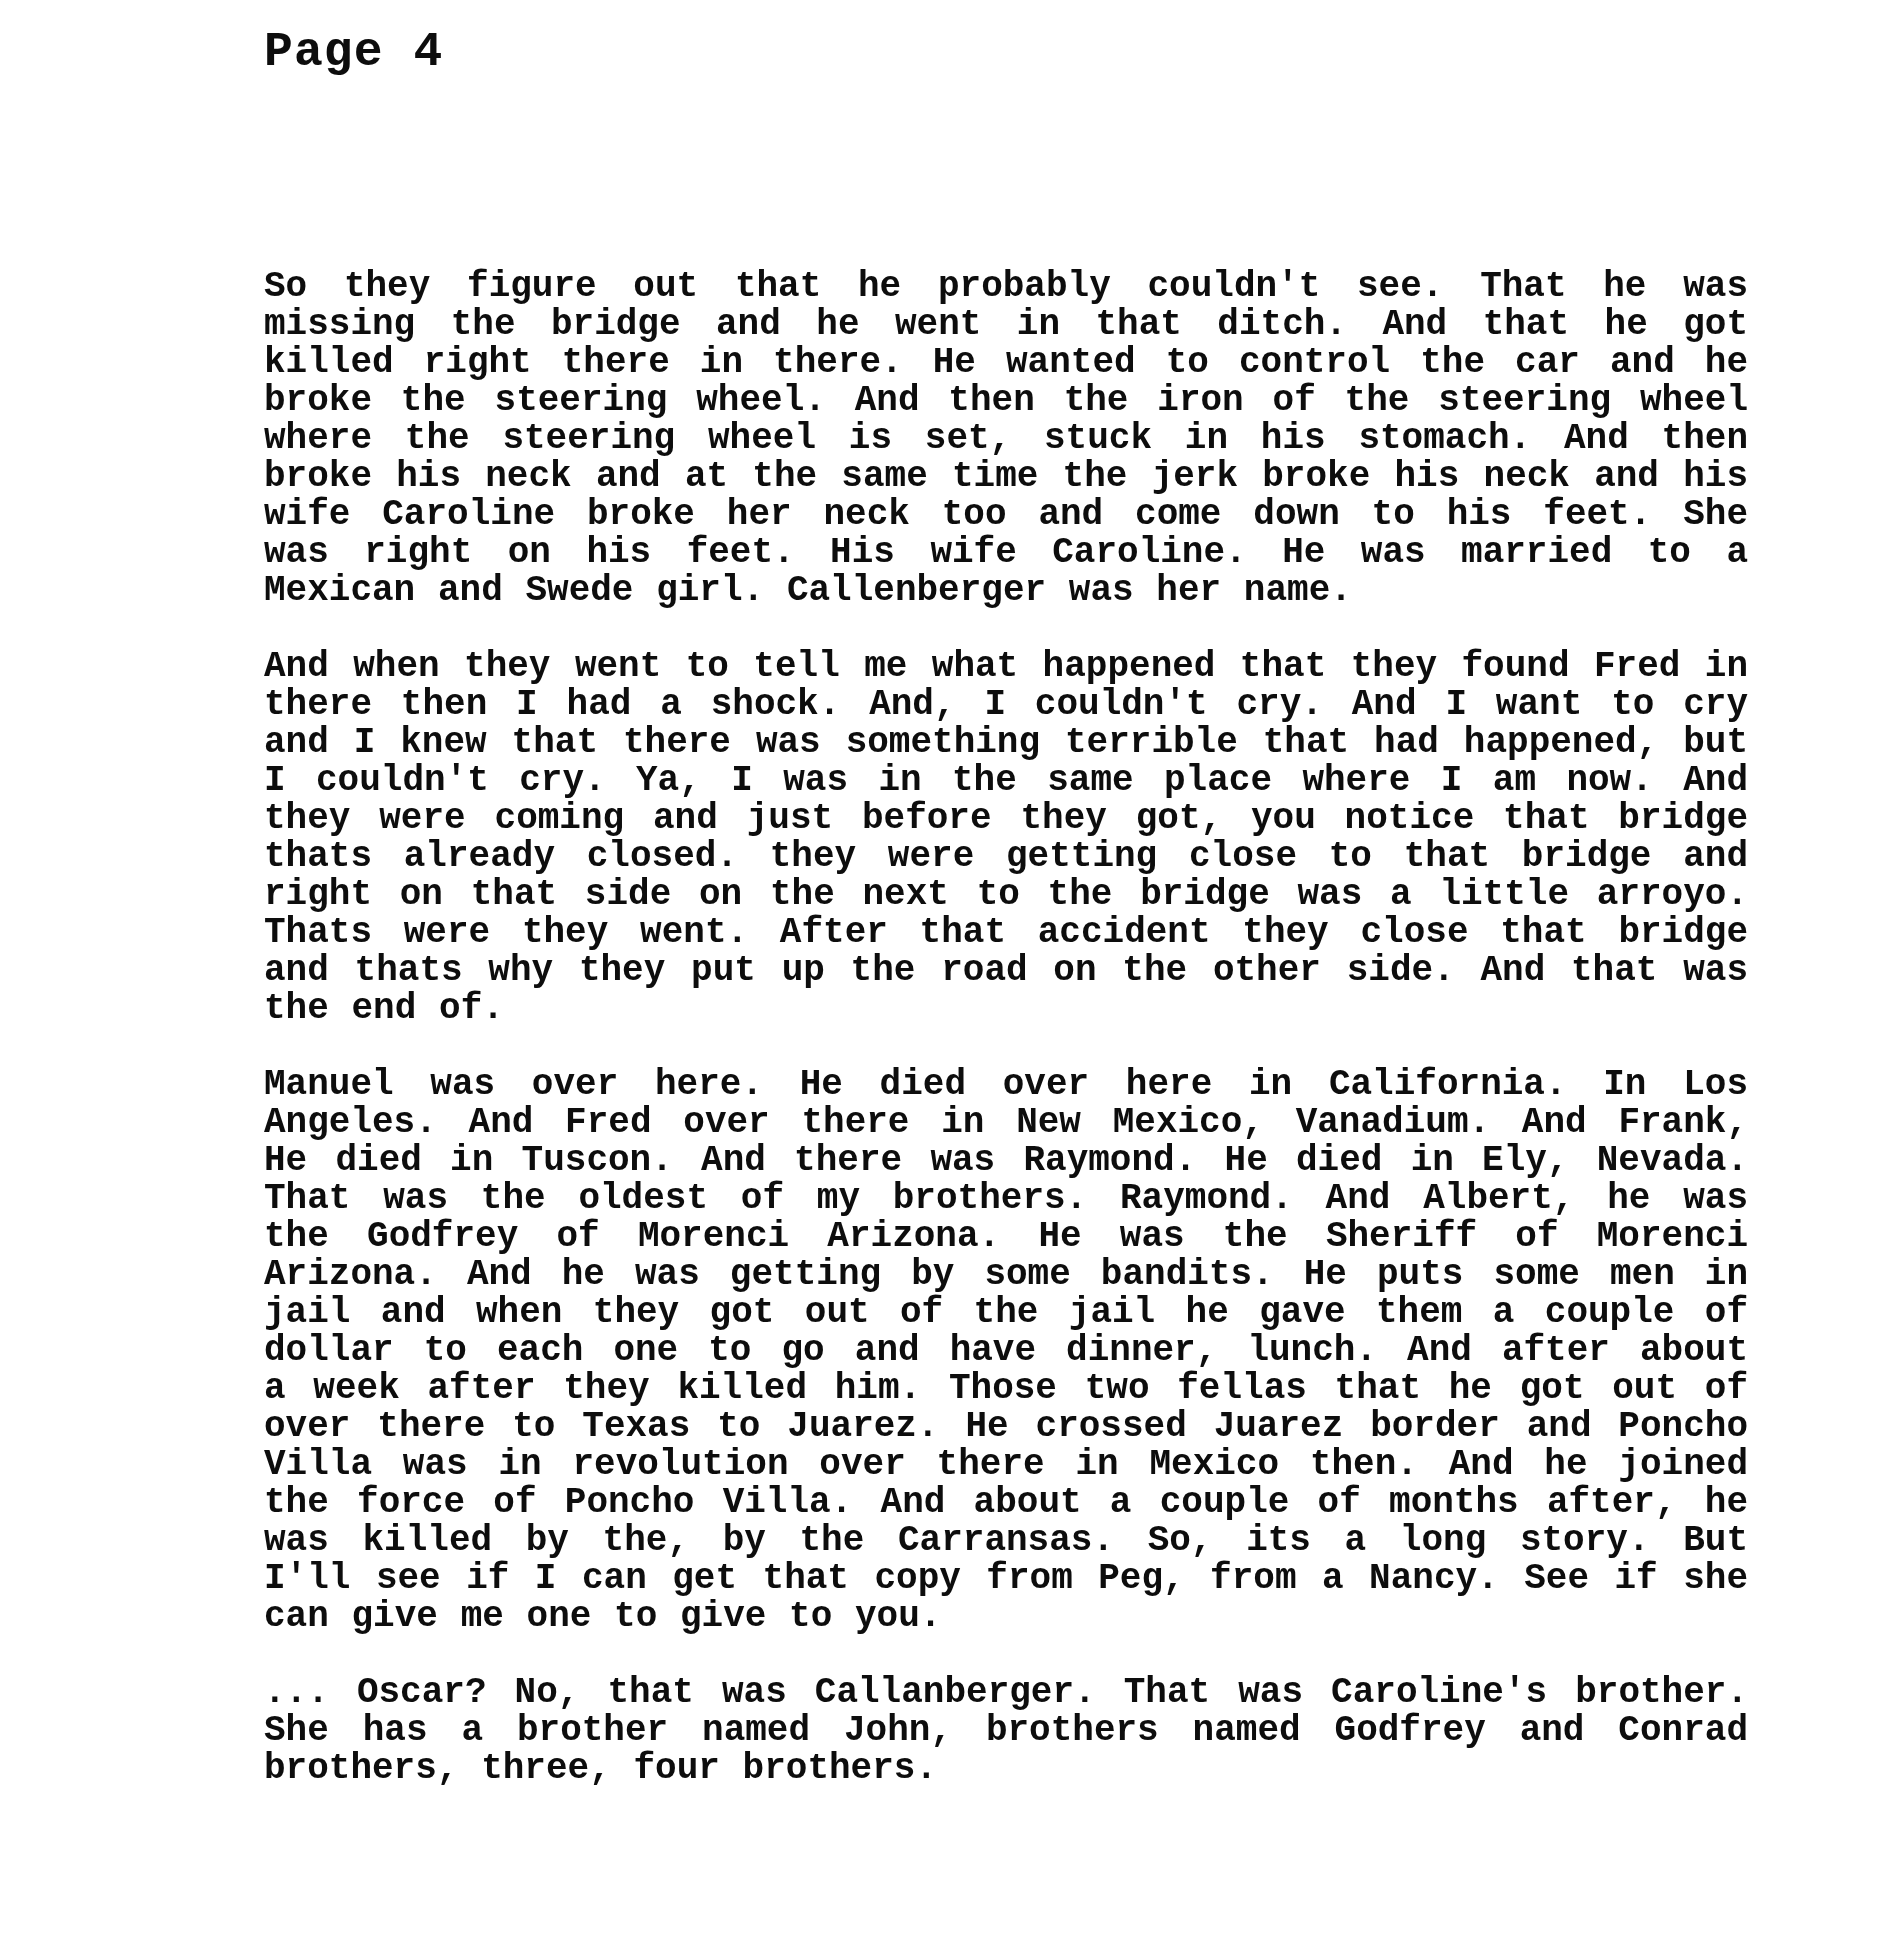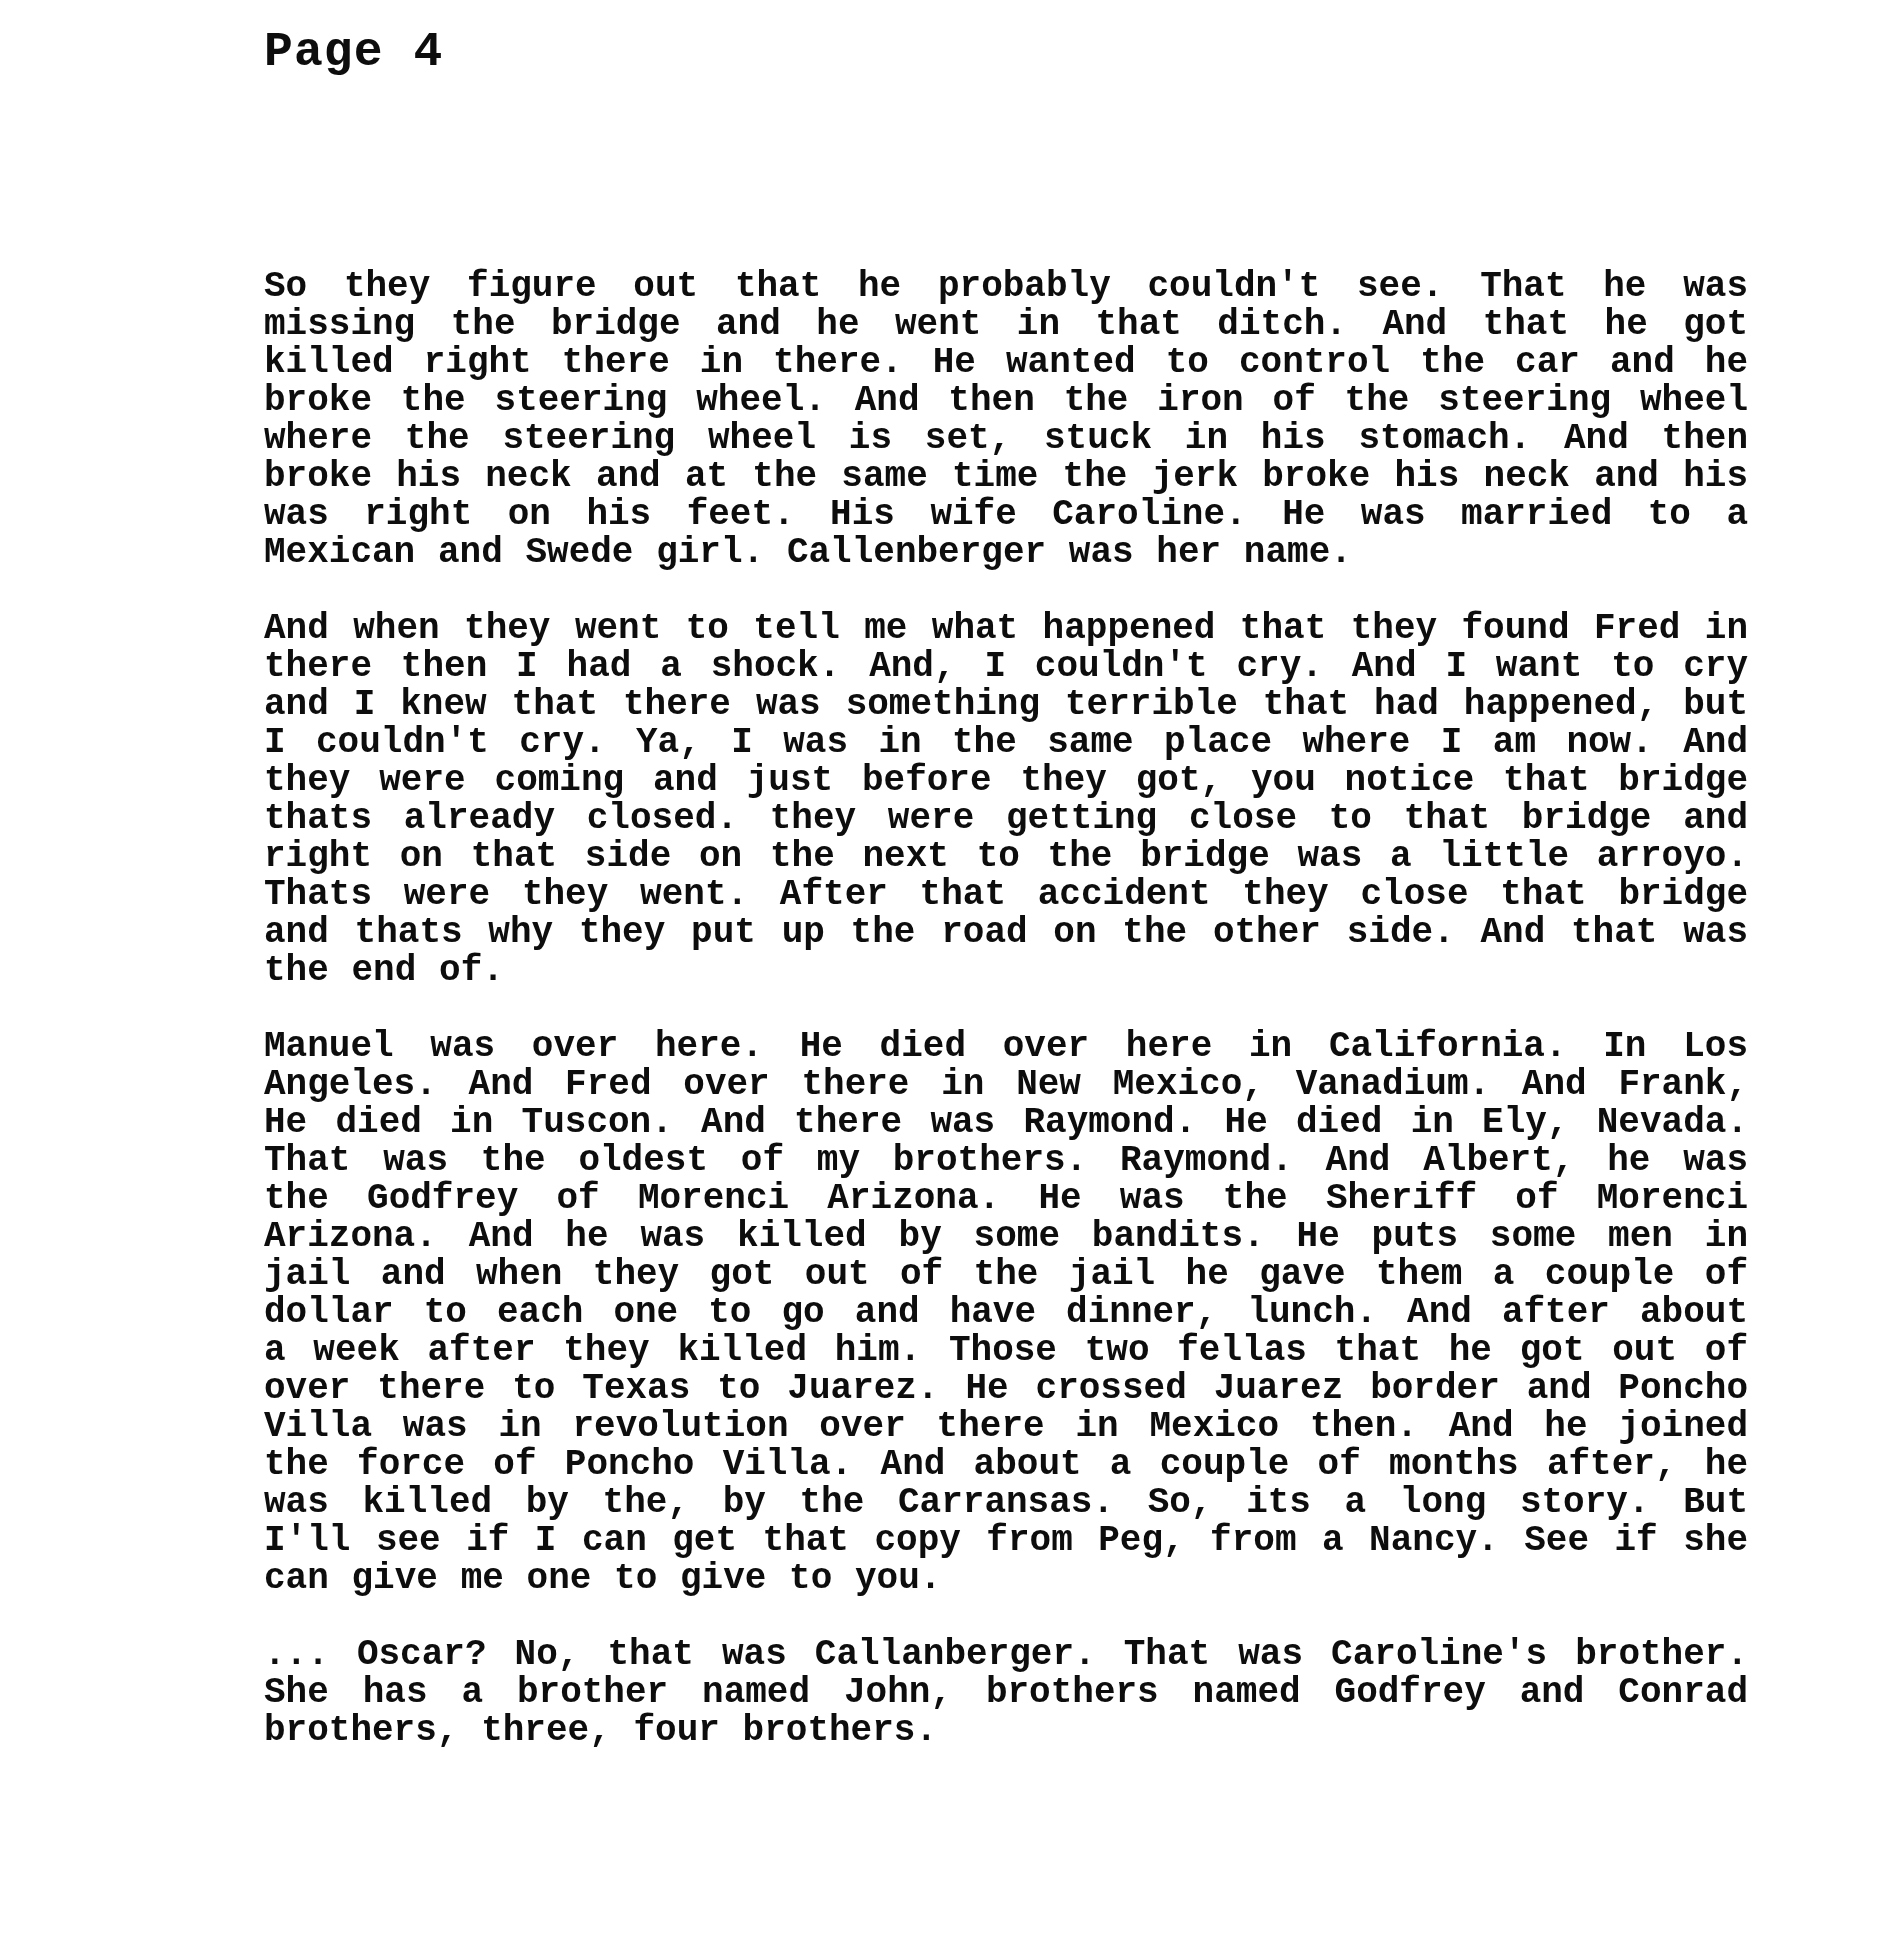--- a/index.html
+++ b/index.html
@@ -56,20 +56,21 @@
 
 <div class="text-block">
 
   <div class="para">
     <div class="ln">So they figure out that he probably couldn't see. That he was</div>
     <div class="ln">missing the bridge and he went in that ditch. And that he got</div>
     <div class="ln">killed right there in there.  He wanted to control the car and he</div>
     <div class="ln">broke the steering wheel.  And then the iron of the steering wheel</div>
     <div class="ln">where the steering wheel is set, stuck in his stomach.  And then</div>
     <div class="ln">broke his neck and at the same time the jerk broke his neck and his</div>
+    <div class="ln">wife Caroline broke her neck too and come down to his feet.  She</div>
     <div class="ln">was right on his feet.  His wife Caroline.  He was married to a</div>
     <div class="ln short">Mexican and Swede girl.  Callenberger was her name.</div>
   </div>
 
   <div class="para">
     <div class="ln">And when they went to tell me what happened that they found Fred in</div>
     <div class="ln">there then I had a shock.  And, I couldn't cry.  And I want to cry</div>
     <div class="ln">and I knew that there was something terrible that had happened, but</div>
     <div class="ln">I couldn't cry. Ya, I was in the same place where I am now.  And</div>
     <div class="ln">they were coming and just before they got, you notice that bridge</div>
@@ -79,21 +80,21 @@
     <div class="ln">and thats why they put up the road on the other side.  And that was</div>
     <div class="ln short">the end of.</div>
   </div>
 
   <div class="para">
     <div class="ln">Manuel was over here.  He died over here in California. In Los</div>
     <div class="ln">Angeles.  And Fred over there in New Mexico, Vanadium.  And Frank,</div>
     <div class="ln">He died in Tuscon.  And there was Raymond.  He died in Ely, Nevada.</div>
     <div class="ln">That was the oldest of my brothers.  Raymond. And Albert, he was</div>
     <div class="ln">the Godfrey of Morenci Arizona.  He was the Sheriff of Morenci</div>
-    <div class="ln">Arizona.  And he was killed by some bandits.  He puts some men in</div>
+    <div class="ln">Arizona.  And he was getting by some bandits.  He puts some men in</div>
     <div class="ln">jail and when they got out of the jail he gave them a couple of</div>
     <div class="ln">dollar to each one  to go and have dinner, lunch.  And after about</div>
     <div class="ln">a week after they killed him.  Those two fellas that he got out of</div>
     <div class="ln">over there to Texas to Juarez.  He crossed Juarez border and Poncho</div>
     <div class="ln">Villa was in revolution over there in Mexico then.  And he joined</div>
     <div class="ln">the force of  Poncho Villa.  And about a couple of months after, he</div>
     <div class="ln">was killed by the, by the Carransas.  So, its a long story.  But</div>
     <div class="ln">I'll see if I can get that copy from Peg, from a Nancy.  See if she</div>
     <div class="ln short">can give me one to give to you.</div>
   </div>

